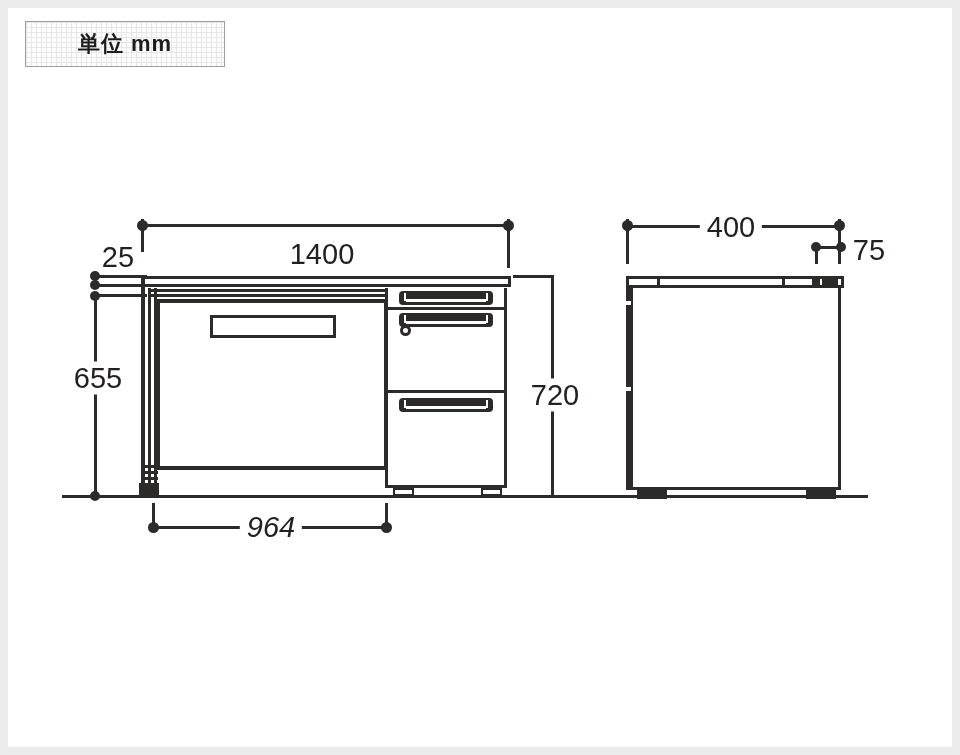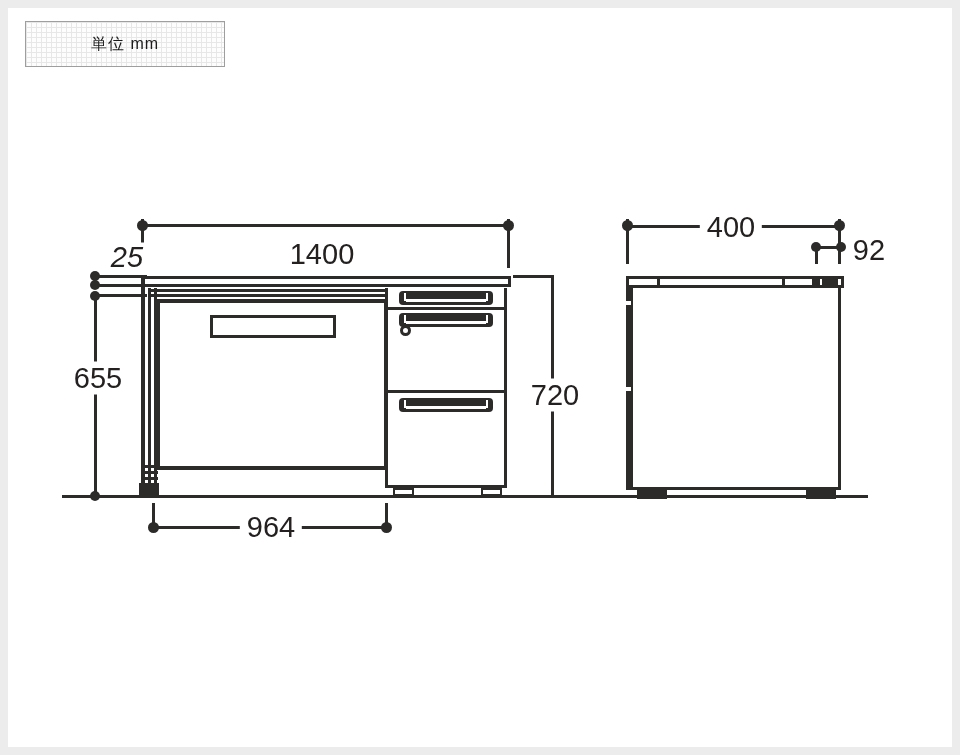--- a/index.html
+++ b/index.html
@@ -17,21 +17,21 @@
   
   #unit-box{
     position:absolute;left:25px;top:21px;width:200px;height:46px;
     border:1px solid #9e9e9e;box-sizing:border-box;
     background-color:#fdfdfd;
     background-image:linear-gradient(#e7e7e7 1px,transparent 1px),
                      linear-gradient(90deg,#e7e7e7 1px,transparent 1px);
     background-size:5px 5px;
     display:flex;align-items:center;justify-content:center;
   }
-  #unit-box span{font-size:16px;color:#1d1b1b;letter-spacing:1px;}
+  #unit-box span{font-size:22px;color:#1d1b1b;letter-spacing:1px;font-weight:bold;}
   
   .ln{position:absolute;background:var(--ink);}
   .dot{position:absolute;background:var(--ink);border-radius:50%;}
   .box{position:absolute;border:3px solid var(--ink);background:#fff;box-sizing:border-box;}
   .solid{position:absolute;background:var(--ink);}
   .lbl{
     position:absolute;transform:translate(-50%,-50%);
     font-size:29px;line-height:1;color:#242020;background:#fff;
     padding:1px 7px;white-space:nowrap;z-index:5;
   }
@@ -58,21 +58,21 @@
 
   <div>
 
     <div class="ln" style="left:142px;top:224px;width:368px;height:3px;"></div>
     <div class="dot" style="left:137px;top:220px;width:11px;height:11px;"></div>
     <div class="dot" style="left:503px;top:220px;width:11px;height:11px;"></div>
     <div class="ln" style="left:141px;top:219px;width:3px;height:33px;"></div>
     <div class="ln" style="left:507px;top:219px;width:3px;height:49px;"></div>
     <span class="lbl" style="left:322px;top:226px;margin-top:28px;">1400</span>
 
-    <span class="lbl" style="left:127px;top:257px;padding:0 2px;font-style:italic;">25</span>
+    <span class="lbl" style="left:118px;top:257px;padding:0 2px;">25</span>
     <div class="dot" style="left:90px;top:271px;width:10px;height:10px;"></div>
     <div class="ln" style="left:95px;top:275px;width:52px;height:3px;"></div>
     <div class="dot" style="left:90px;top:280px;width:10px;height:10px;"></div>
     <div class="ln" style="left:95px;top:284px;width:52px;height:3px;"></div>
 
     <div class="dot" style="left:90px;top:291px;width:10px;height:10px;"></div>
     <div class="ln" style="left:95px;top:294px;width:52px;height:3px;"></div>
     <div class="ln" style="left:94px;top:296px;width:3px;height:201px;"></div>
     <div class="dot" style="left:90px;top:491px;width:10px;height:10px;"></div>
     <span class="lbl" style="left:98px;top:378px;padding:2px 3px;">655</span>
@@ -119,39 +119,39 @@
 
     <div class="ln" style="left:513px;top:275px;width:41px;height:3px;"></div>
     <div class="ln" style="left:551px;top:275px;width:3px;height:223px;"></div>
     <span class="lbl" style="left:555px;top:395px;padding:2px 3px;">720</span>
 
     <div class="ln" style="left:152px;top:503px;width:3px;height:26px;"></div>
     <div class="ln" style="left:385px;top:503px;width:3px;height:26px;"></div>
     <div class="ln" style="left:152px;top:526px;width:236px;height:3px;"></div>
     <div class="dot" style="left:148px;top:522px;width:11px;height:11px;"></div>
     <div class="dot" style="left:381px;top:522px;width:11px;height:11px;"></div>
-    <span class="lbl" style="left:271px;top:527px;">964</span>
+    <span class="lbl" style="left:271px;top:527px;font-style:italic;">964</span>
   </div>
 
   <div class="ln" style="left:62px;top:495px;width:806px;height:3px;"></div>
 
   <div>
 
     <div class="ln" style="left:627px;top:225px;width:214px;height:3px;"></div>
     <div class="dot" style="left:622px;top:220px;width:11px;height:11px;"></div>
     <div class="dot" style="left:834px;top:220px;width:11px;height:11px;"></div>
     <div class="ln" style="left:626px;top:219px;width:3px;height:45px;"></div>
     <div class="ln" style="left:838px;top:219px;width:3px;height:45px;"></div>
     <span class="lbl" style="left:731px;top:227px;">400</span>
 
     <div class="ln" style="left:816px;top:246px;width:26px;height:3px;"></div>
     <div class="dot" style="left:811px;top:242px;width:10px;height:10px;"></div>
     <div class="dot" style="left:836px;top:242px;width:10px;height:10px;"></div>
     <div class="ln" style="left:815px;top:246px;width:3px;height:18px;"></div>
-    <span class="lbl" style="left:869px;top:250px;padding:0 2px;">92</span>
+    <span class="lbl" style="left:869px;top:250px;padding:0 2px;">75</span>
 
     <div class="box" style="left:626px;top:276px;width:218px;height:12px;"></div>
     <div class="ln" style="left:657px;top:276px;width:3px;height:12px;"></div>
     <div class="ln" style="left:782px;top:276px;width:3px;height:12px;"></div>
     <div class="solid" style="left:812px;top:276px;width:26px;height:12px;">
       <div class="notch" style="left:8px;top:3px;width:2px;height:6px;"></div>
     </div>
 
     <div class="solid" style="left:626px;top:288px;width:7px;height:202px;">
       <div class="notch" style="left:0;top:13px;width:5px;height:4px;"></div>

